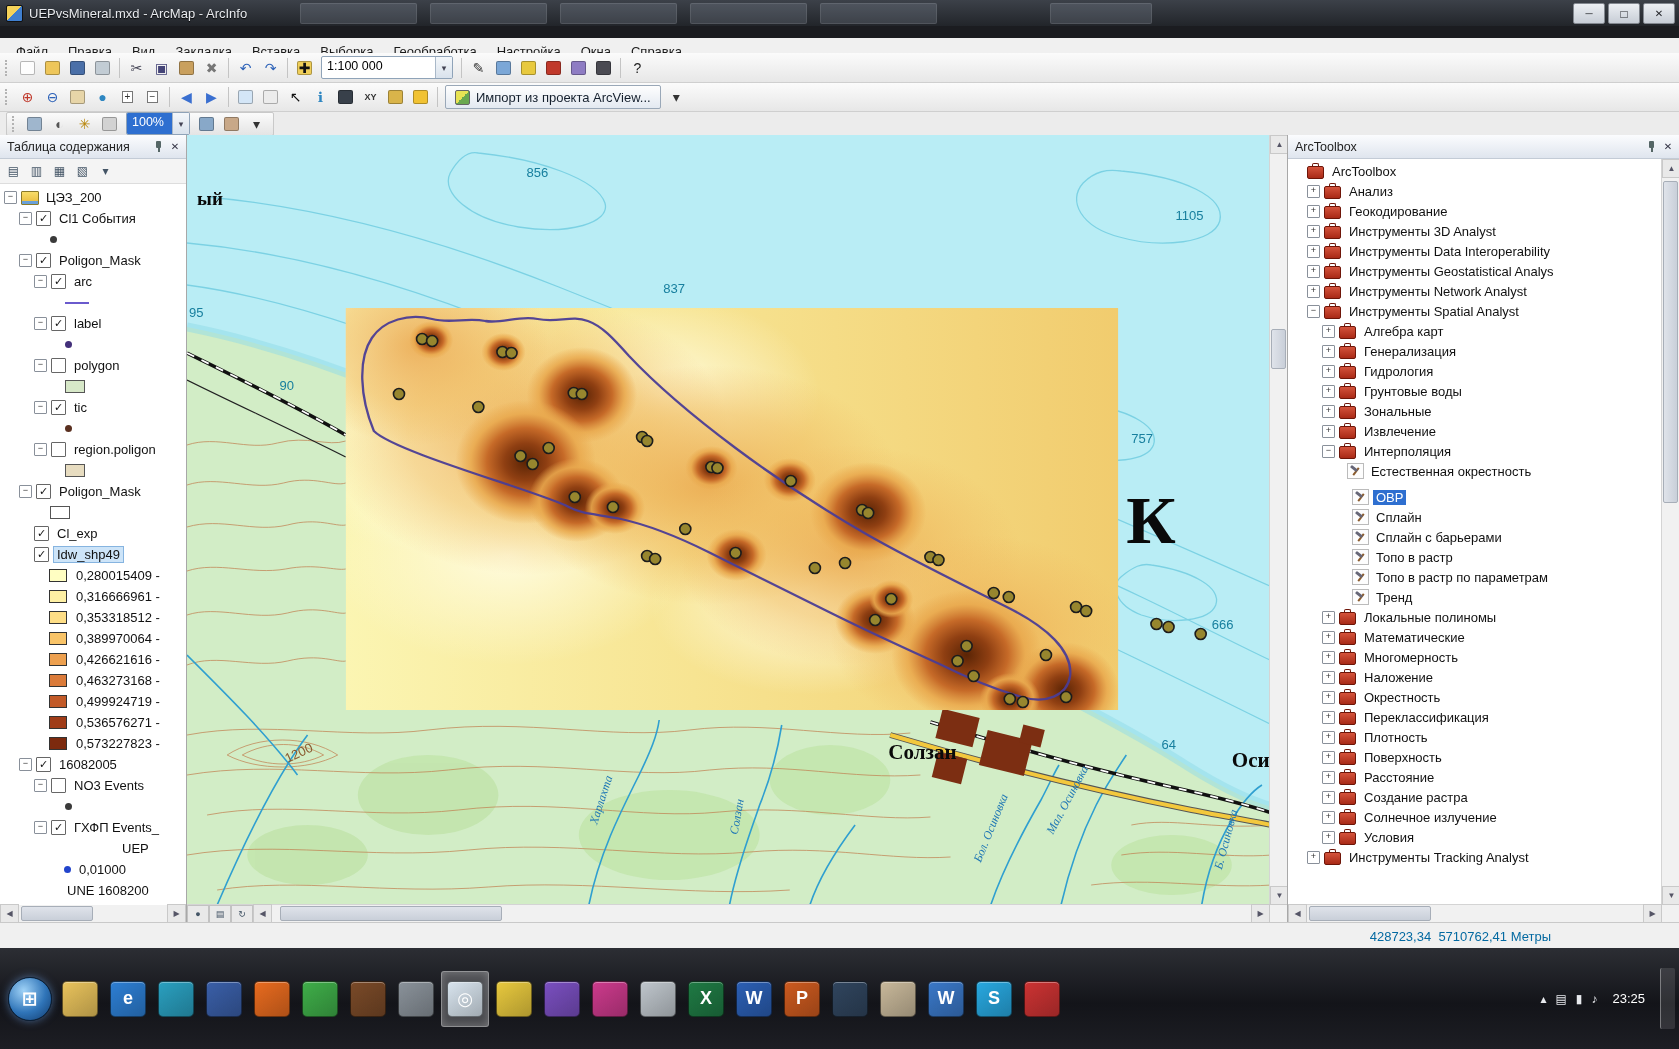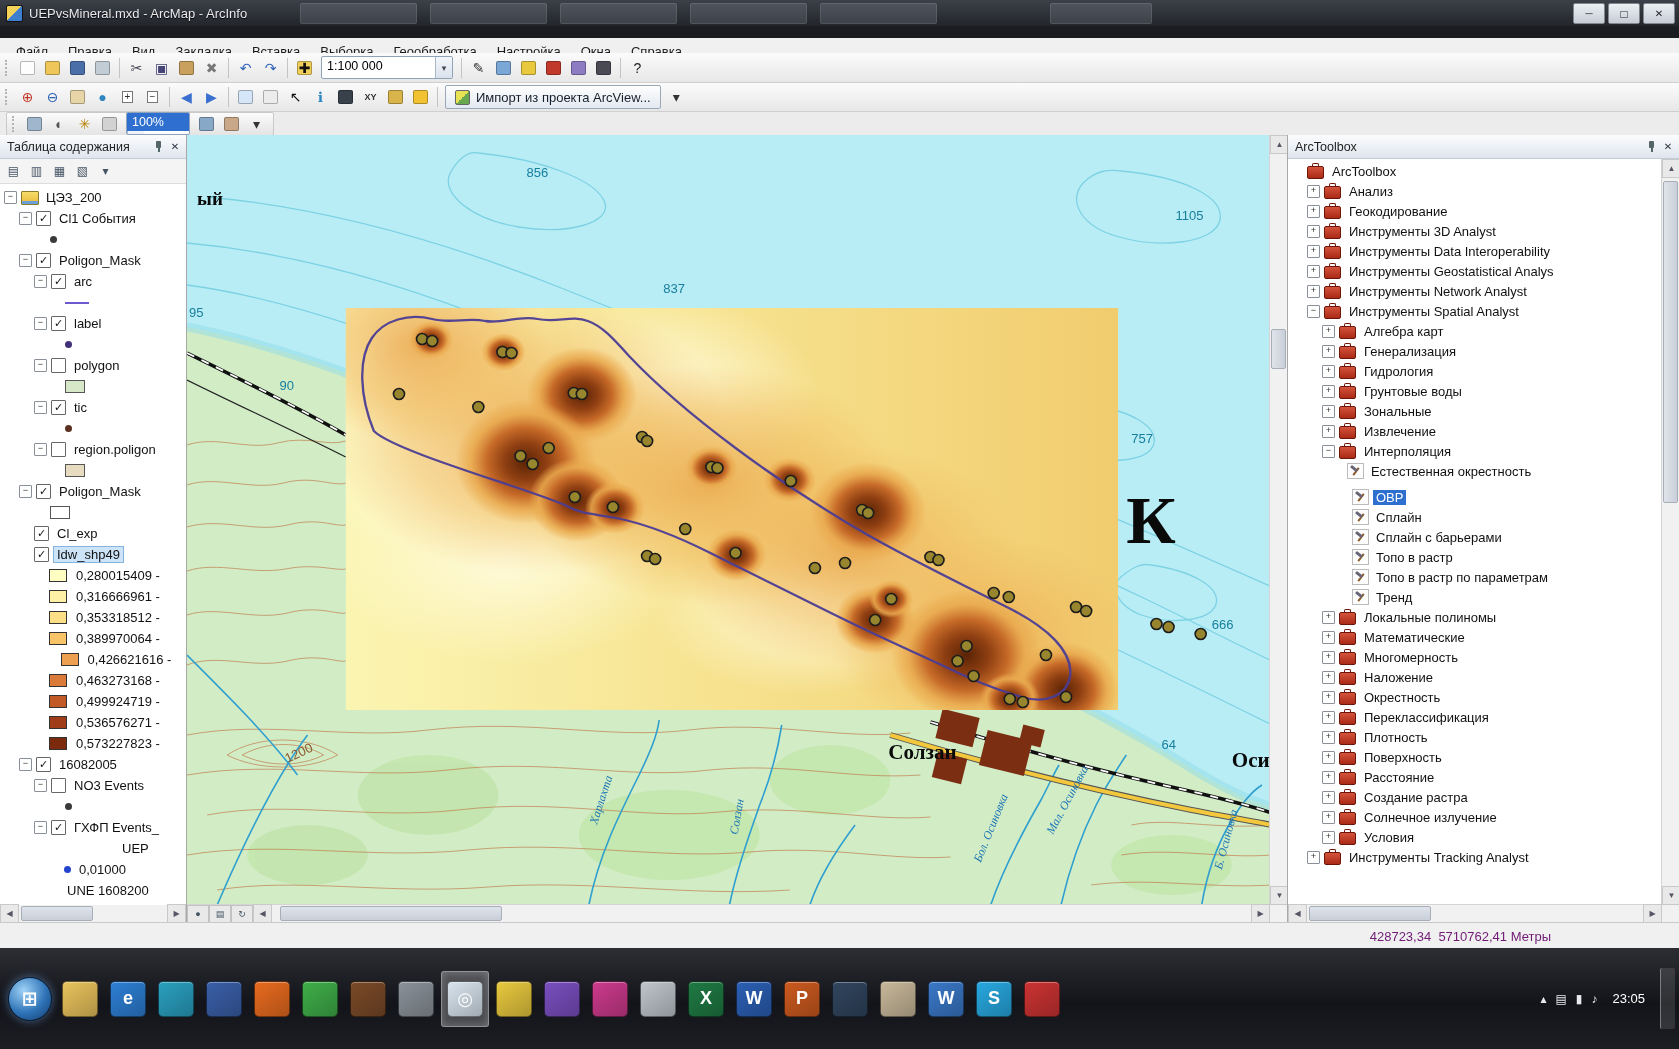--- a/index.html
+++ b/index.html
@@ -95,21 +95,21 @@
 .sb-thumb{position:absolute;top:1px;height:13px;background:linear-gradient(#dfe3ea,#c9cfd9);border:1px solid #a7aeb8;border-radius:2px;}
 .corner{position:absolute;right:0;bottom:0;width:17px;height:17px;background:#f1f1f1;}
 
 .tbox{width:391px;flex:none;background:#fff;border-left:1px solid #a8a8a8;position:relative;overflow:hidden;}
 .tbox .panel-head{border-bottom:1px solid #c3cbd6;}
 .tbox-tree{position:absolute;top:24px;left:0;right:17px;bottom:17px;overflow:hidden;padding-top:2px;}
 .tbox .vscroll{bottom:17px;}
 .tbox .hscroll{position:absolute;left:0;right:17px;bottom:0;border-top:1px solid #d4d4d4;}
 
 .statusbar{position:absolute;top:922px;left:0;right:0;height:26px;background:#f0f0f0;border-top:1px solid #c9c9c9;
-  display:flex;align-items:center;justify-content:flex-end;font-size:13px;color:#701a75;}
+  display:flex;align-items:center;justify-content:flex-end;font-size:13px;color:#0369a1;}
 .coords{white-space:pre;margin-right:128px;}
 .taskbar{position:absolute;top:948px;left:0;right:0;bottom:0;background:linear-gradient(#2c2e34,#131419 55%,#1d1e24);
   display:flex;align-items:center;padding-left:4px;}
 .startorb{width:52px;height:100%;display:flex;align-items:center;justify-content:center;flex:none;}
 .orb{width:42px;height:42px;border-radius:50%;background:radial-gradient(circle at 35% 30%,#9fd2f7,#2f74b8 55%,#123a6b);
   border:1px solid #0a2038;display:flex;align-items:center;justify-content:center;color:#fff;font-size:19px;font-weight:bold;
   box-shadow:0 0 8px rgba(120,180,255,.5);}
 #taskbar-apps{display:flex;align-items:center;height:100%;}
 .tb-app{width:46px;height:54px;display:flex;align-items:center;justify-content:center;border-radius:3px;margin:0 1px;}
 .tb-app.active{background:rgba(255,255,255,.22);border:1px solid rgba(255,255,255,.38);box-shadow:inset 0 0 8px rgba(255,255,255,.25);}
@@ -294,21 +294,21 @@
         </span>
         <span class="tb-icon">
           <span class="tb-glyph" style="color: rgb(85, 85, 85);">◐</span>
         </span>
         <span class="tb-icon">
           <span class="tb-glyph" style="color: rgb(184, 134, 11);">✳</span>
         </span>
         <span class="tb-icon">
           <span class="tb-chip" style="background: rgb(210, 210, 210);"></span>
         </span>
-        <span class="tb-combo" style="width: 62px; flex-direction: column;">
+        <span class="tb-combo" style="width: 62px;">
           <span class="tb-combo-val hl">100%</span>
           <span class="tb-combo-arrow">▾</span>
         </span>
         <span class="tb-icon">
           <span class="tb-chip" style="background: rgb(136, 168, 200);"></span>
         </span>
         <span class="tb-icon">
           <span class="tb-chip" style="background: rgb(200, 168, 136);"></span>
         </span>
         <span class="tb-icon">
@@ -424,21 +424,21 @@
           <div class="trow" style="padding-left: 34px;">
             <span class="exp-sp"></span>
             <span class="swatch" style="background: rgb(254, 222, 134);"></span>
             <span class="tlabel">0,353318512 -</span>
           </div>
           <div class="trow" style="padding-left: 34px;">
             <span class="exp-sp"></span>
             <span class="swatch" style="background: rgb(249, 196, 104);"></span>
             <span class="tlabel">0,389970064 -</span>
           </div>
-          <div class="trow" style="padding-left: 34px; justify-content: center;">
+          <div class="trow" style="padding-left: 34px;">
             <span class="exp-sp"></span>
             <span class="swatch" style="background: rgb(237, 160, 79);"></span>
             <span class="tlabel">0,426621616 -</span>
           </div>
           <div class="trow" style="padding-left: 34px;">
             <span class="exp-sp"></span>
             <span class="swatch" style="background: rgb(219, 123, 58);"></span>
             <span class="tlabel">0,463273168 -</span>
           </div>
           <div class="trow" style="padding-left: 34px;">
@@ -1000,17 +1000,17 @@
           <span class="tb-app-ic" style="background: linear-gradient(145deg, rgb(204, 51, 51), rgba(0, 0, 0, 0.25)), rgb(204, 51, 51);"></span>
         </div>
       </div>
     <div class="tray">
       <span id="tray-icons" style="display:flex;gap:9px;align-items:center">
           <span class="tray-ic">▴</span>
           <span class="tray-ic">▤</span>
           <span class="tray-ic">▮</span>
           <span class="tray-ic">♪</span>
         </span>
-      <span class="clock">23:05</span>
+      <span class="clock">23:25</span>
       <span class="showdesk"></span>
     </div>
   </div>
 </div>
 
 </body></html>

